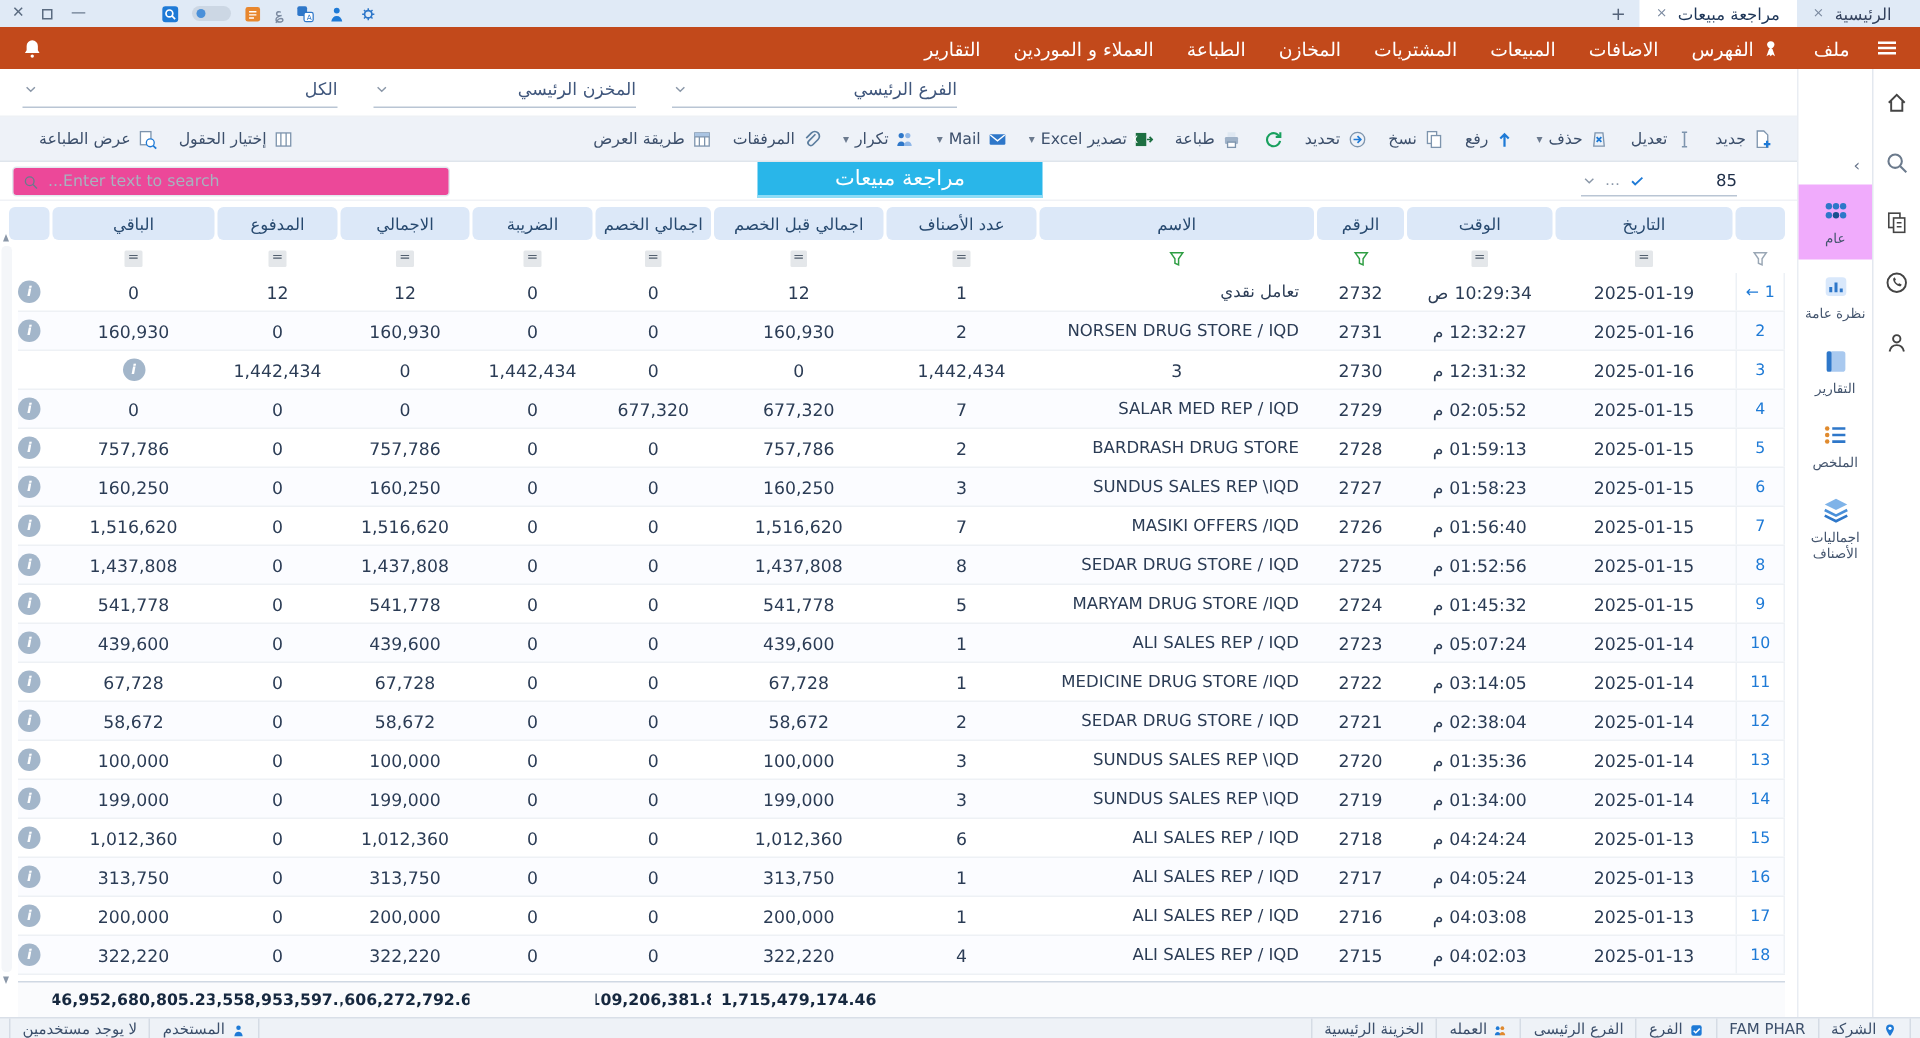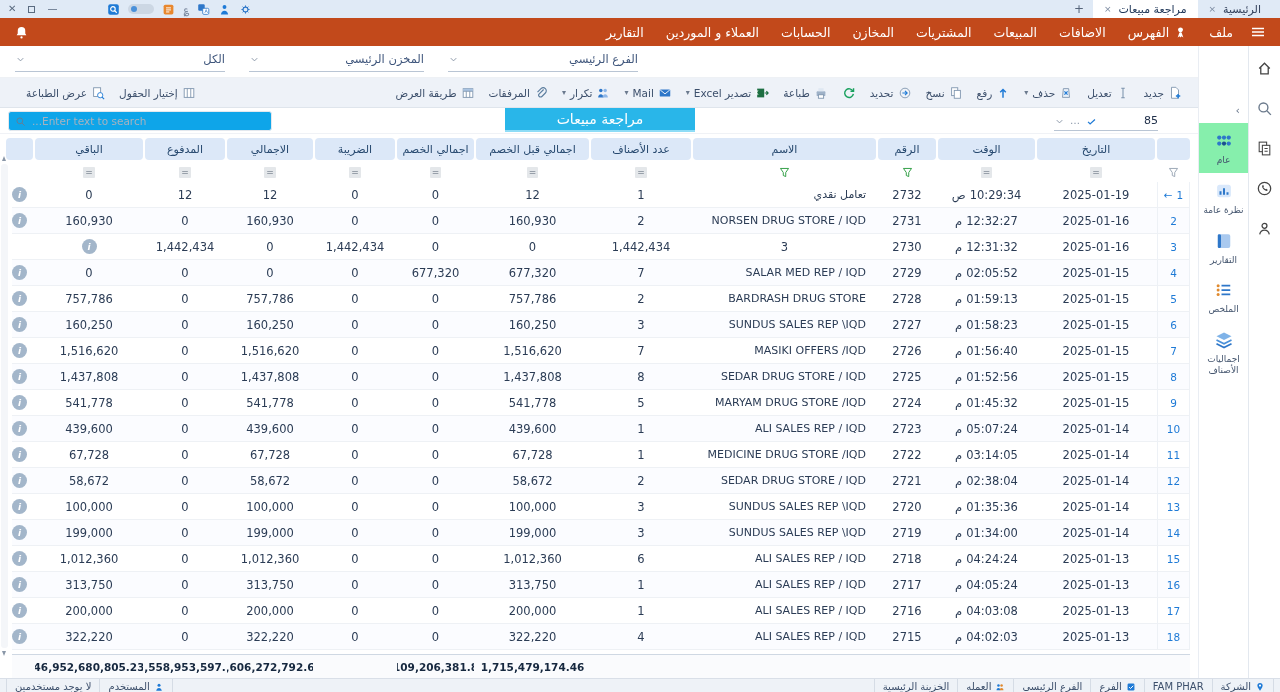--- a/index.html
+++ b/index.html
@@ -29,38 +29,38 @@
 .mitem .ic{width:13px;height:13px}
 .bell{margin-inline-start:auto;padding:0 6px}
 .bell .ic{width:15px;height:15px}
 
 .app{height:632px;display:flex}
 .side-strip{width:32px;background:#fff;border-inline-end:1px solid #e3e8ef;display:flex;flex-direction:column;align-items:center;padding-top:14px;gap:23px}
 .side-strip .ic{width:17px;height:17px}
 .side-col{width:50px;background:#fff;border-inline-end:1px solid #e9edf3;padding-top:58px;display:flex;flex-direction:column}
 .side-collapse{font-size:11px;color:#66748a;padding:0 8px 6px;cursor:default}
 .stab{width:100%;padding:8px 2px 7px;display:flex;flex-direction:column;align-items:center;gap:4px;font-size:9px;color:#44556e;text-align:center;line-height:1.2;cursor:default}
-.stab.active{background:#86efac}
+.stab.active{background:#f0abfc}
 .stab .ic{width:20px;height:20px}
 .main{flex:1;display:flex;flex-direction:column;background:#fff;min-width:0}
 
 .filterbar{height:32px;display:flex;align-items:center;padding:0 560px 0 10px;gap:24px;border-bottom:1px solid #eef1f5;background:#fff}
 .ffield{display:flex;justify-content:space-between;border-bottom:1px solid #b9c5d4;height:20px;font-size:11.5px;color:#3f567c;flex:none}
 .ffield .ic{width:11px;height:11px}
 
 .toolbar{height:30px;background:#eef2f8;border-bottom:1px solid #dfe5ec;display:flex;align-items:center;justify-content:space-between;padding:0 10px}
 .tgroup{display:flex;align-items:center;gap:2px;height:100%}
 .tbtn{display:flex;align-items:center;gap:4px;padding:0 6px;height:24px;border-radius:3px;font-size:10.5px;color:#3c4f6b;white-space:nowrap;cursor:default}
 .tbtn .ic{width:14px;height:14px}
 .dd{font-size:8px;color:#6b7a8e}
 .tcollapse{font-size:10px;color:#66748a;padding:0 4px}
 
 .searchrow{height:26px;position:relative;border-bottom:1px solid #f0f2f6;background:#fff}
 .banner{position:absolute;left:505px;top:0;width:190px;height:24px;background:#29b6e9;color:#fff;display:flex;align-items:center;justify-content:center;font-size:14px;border-bottom:2px solid #8edcf6}
-.searchbox{position:absolute;left:8px;top:3px;width:264px;height:20px;display:flex;align-items:center;gap:6px;direction:ltr;border:1px solid #e3e8ee;border-radius:3px;background:#0ea5e9;padding:0 6px}
+.searchbox{position:absolute;left:8px;top:3px;width:292px;height:20px;display:flex;align-items:center;gap:6px;direction:ltr;border:1px solid #e3e8ee;border-radius:3px;background:#ec4899;padding:0 6px}
 .searchbox .ic{width:11px;height:11px}
 .searchbox input{border:none;outline:none;flex:1;font-size:10.5px;color:#333;font-family:inherit;background:transparent}
 .searchbox input::placeholder{color:#a7b2bf}
 .countfield{position:absolute;right:40px;top:3px;width:104px;height:20px;border-bottom:1px solid #b9c5d4;display:flex;align-items:center;gap:5px;font-size:11px;color:#20304a}
 .countfield .sp{flex:1}
 .countfield .ic{width:11px;height:11px}
 .countfield .dots{color:#8a97a8;font-size:10px;letter-spacing:1px}
 
 .tablewrap{flex:1;position:relative;padding:2px 8px 0 12px;display:flex;flex-direction:column;min-height:0}
 .vscroll{position:absolute;left:1px;top:30px;bottom:30px;width:7px;background:#f4f6f9;border-radius:3px}
@@ -164,21 +164,21 @@
       <span class="mitem">
         <span>المبيعات</span>
       </span>
       <span class="mitem">
         <span>المشتريات</span>
       </span>
       <span class="mitem">
         <span>المخازن</span>
       </span>
       <span class="mitem">
-        <span>الحسابات</span>
+        <span>الطباعة</span>
       </span>
       <span class="mitem">
         <span>العملاء و الموردين</span>
       </span>
       <span class="mitem">
         <span>التقارير</span>
       </span>
     </span>
   <span class="bell"><svg class="ic" viewBox="0 0 16 16">
         <path d="M8 2a4 4 0 0 0-4 4v3l-1.2 2h10.4L12 9V6a4 4 0 0 0-4-4z" fill="#fff"></path>

